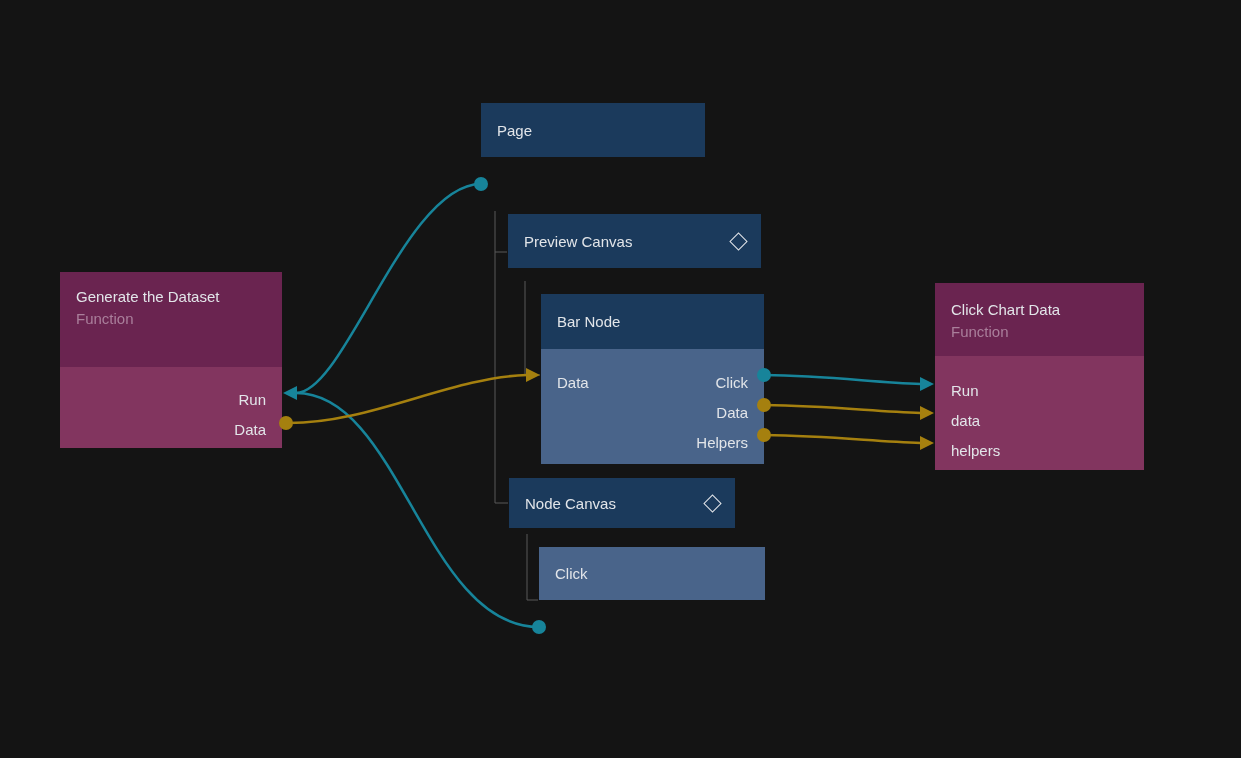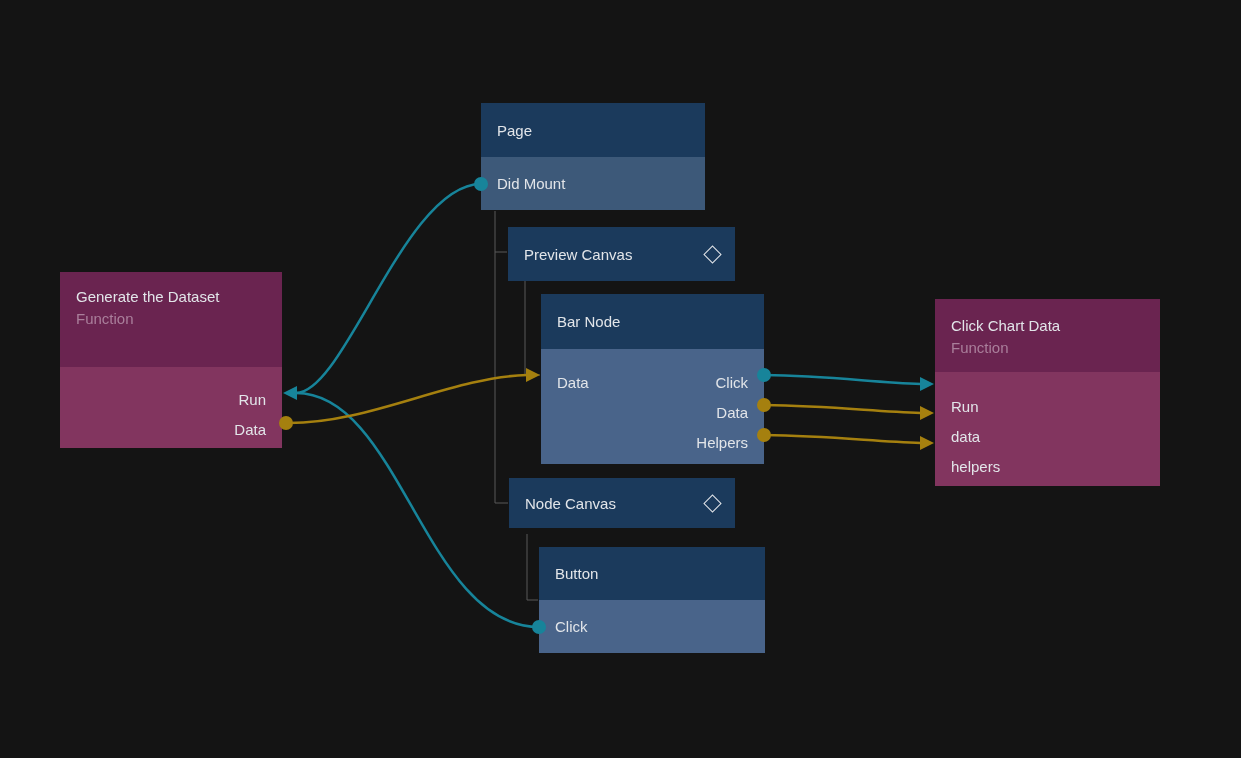--- a/index.html
+++ b/index.html
@@ -43,26 +43,23 @@
 </style>
 </head>
 <body>
 
 <div class="canvas">
 
   <div class="node" style="left:481px;top:103px;width:224px">
     <div class="hdr" style="height:54px">
       <span>Page</span>
     </div>
-    <div class="row blue-row" style="height:53px">
-      <span>Did Mount</span>
-    </div>
   </div>
 
-  <div class="node" style="left:508px;top:227px;width:227px">
+  <div class="node" style="left:508px;top:214px;width:253px">
     <div class="hdr space" style="height:54px">
       <span>Preview Canvas</span>
       <span class="diamond-icon"></span>
     </div>
   </div>
 
   <div class="node" style="left:541px;top:294px;width:223px">
     <div class="hdr" style="height:55px">
       <span>Bar Node</span>
     </div>
@@ -81,44 +78,41 @@
   </div>
 
   <div class="node" style="left:509px;top:478px;width:226px">
     <div class="hdr space" style="height:50px">
       <span>Node Canvas</span>
       <span class="diamond-icon"></span>
     </div>
   </div>
 
   <div class="node" style="left:539px;top:547px;width:226px">
-    <div class="hdr" style="height:53px">
-      <span>Button</span>
-    </div>
     <div class="row blue-body" style="height:53px">
       <span>Click</span>
     </div>
   </div>
 
   <div class="node" style="left:60px;top:272px;width:222px">
     <div class="purple-hdr" style="height:95px">
       <div>Generate the Dataset</div>
       <div class="subtitle">Function</div>
     </div>
     <div class="purple-body" style="height:81px;padding:11px 16px 0 16px">
       <div class="port-row r">
         <span>Run</span>
       </div>
       <div class="port-row r">
         <span>Data</span>
       </div>
     </div>
   </div>
 
-  <div class="node" style="left:935px;top:299px;width:225px">
+  <div class="node" style="left:935px;top:283px;width:209px">
     <div class="purple-hdr" style="height:73px;padding-top:16px">
       <div>Click Chart Data</div>
       <div class="subtitle">Function</div>
     </div>
     <div class="purple-body" style="height:114px;padding:13px 16px 0 16px">
       <div class="port-row">
         <span>Run</span>
       </div>
       <div class="port-row">
         <span>data</span>

